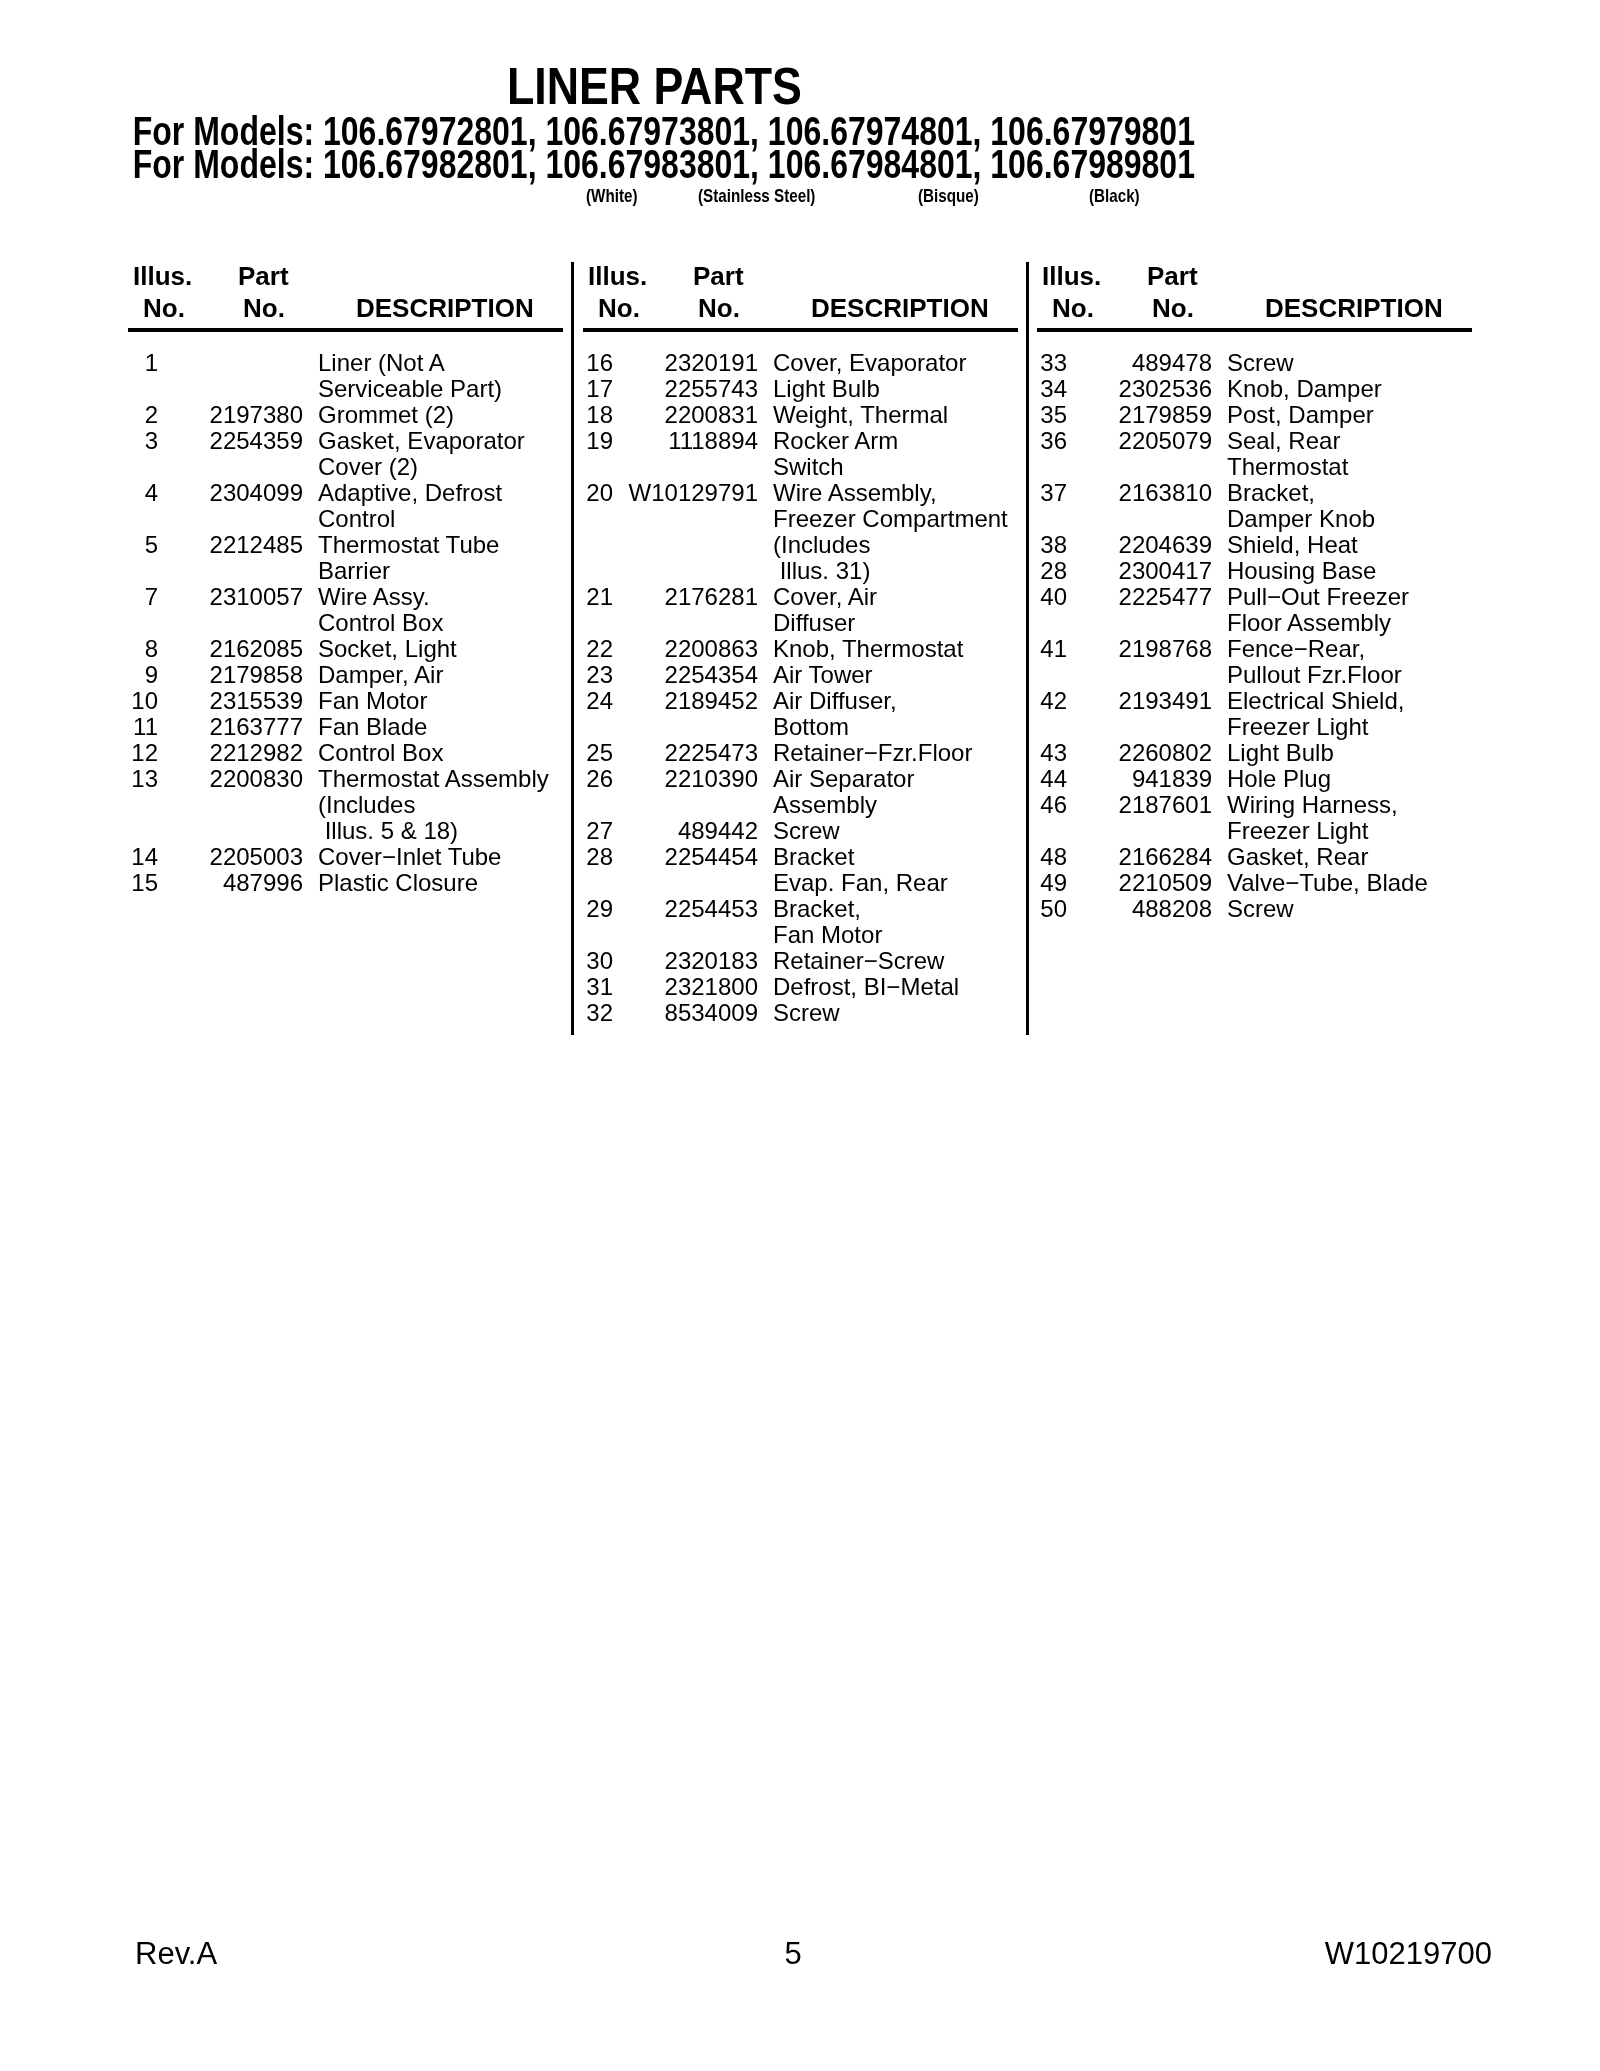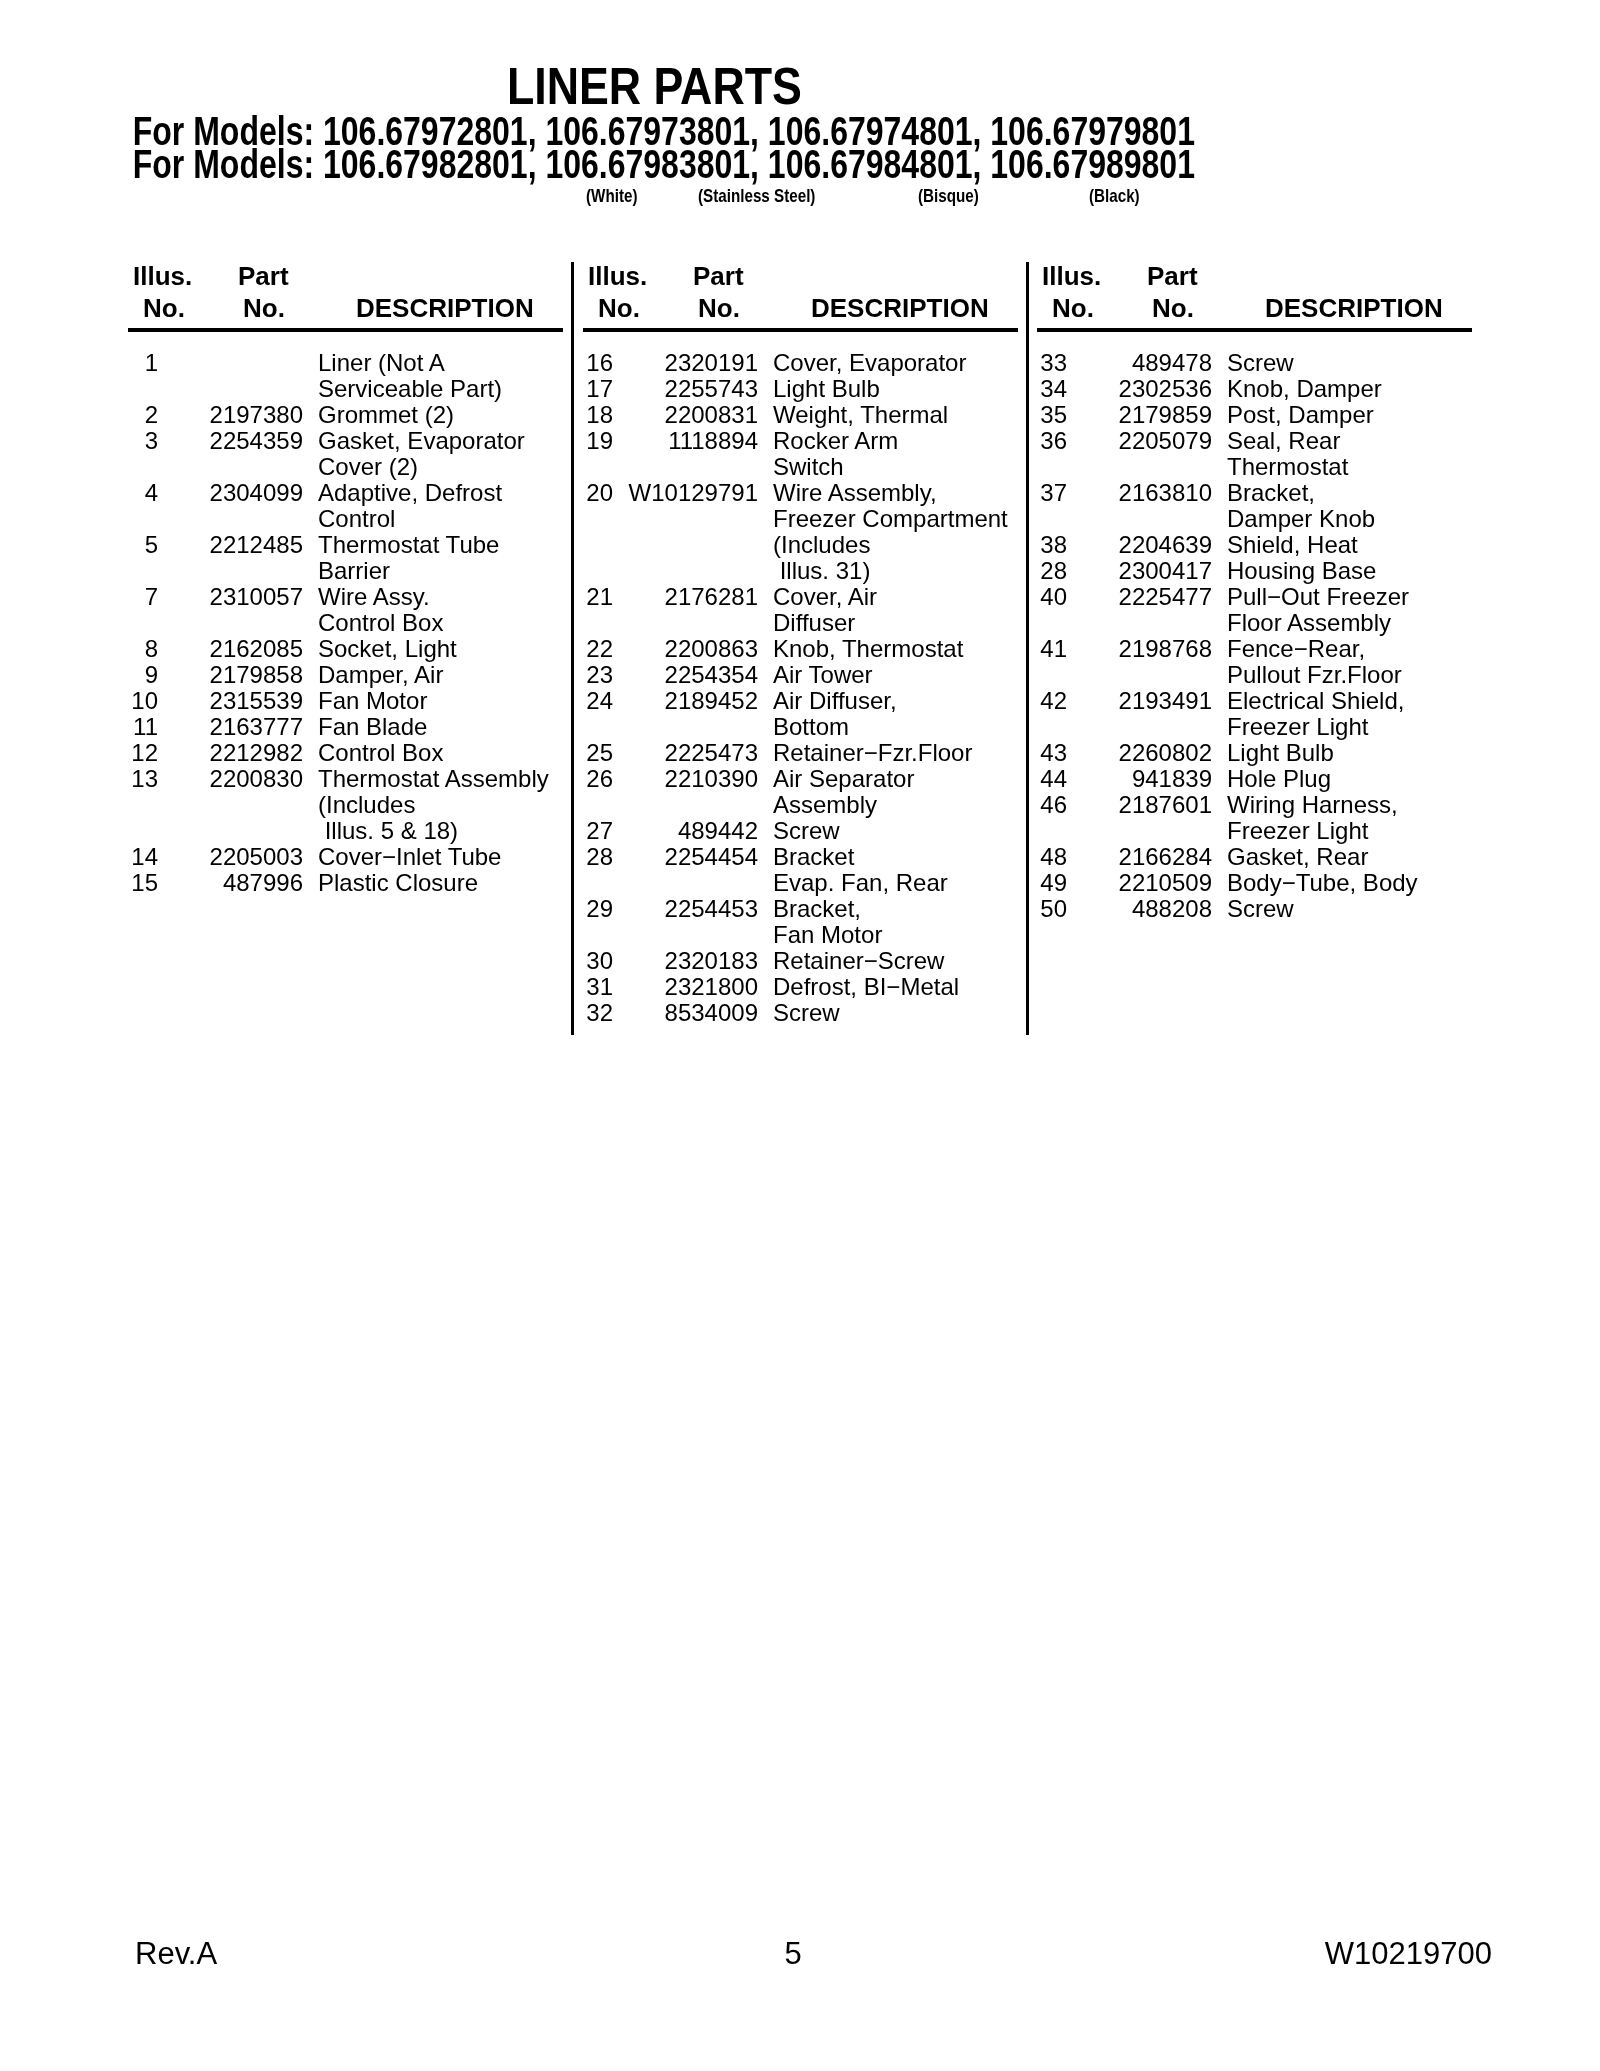--- a/index.html
+++ b/index.html
@@ -315,21 +315,21 @@
         <div class="c-desc"><div>Wiring Harness,</div><div>Freezer Light</div></div>
       </div>
       <div class="row">
         <div class="c-illus">48</div>
         <div class="c-part">2166284</div>
         <div class="c-desc"><div>Gasket, Rear</div></div>
       </div>
       <div class="row">
         <div class="c-illus">49</div>
         <div class="c-part">2210509</div>
-        <div class="c-desc"><div>Body−Tube, Body</div></div>
+        <div class="c-desc"><div>Valve−Tube, Blade</div></div>
       </div>
       <div class="row">
         <div class="c-illus">50</div>
         <div class="c-part">488208</div>
         <div class="c-desc"><div>Screw</div></div>
       </div>
     </div>
 </div>
 
 <div class="vdivider vdiv1"></div>

